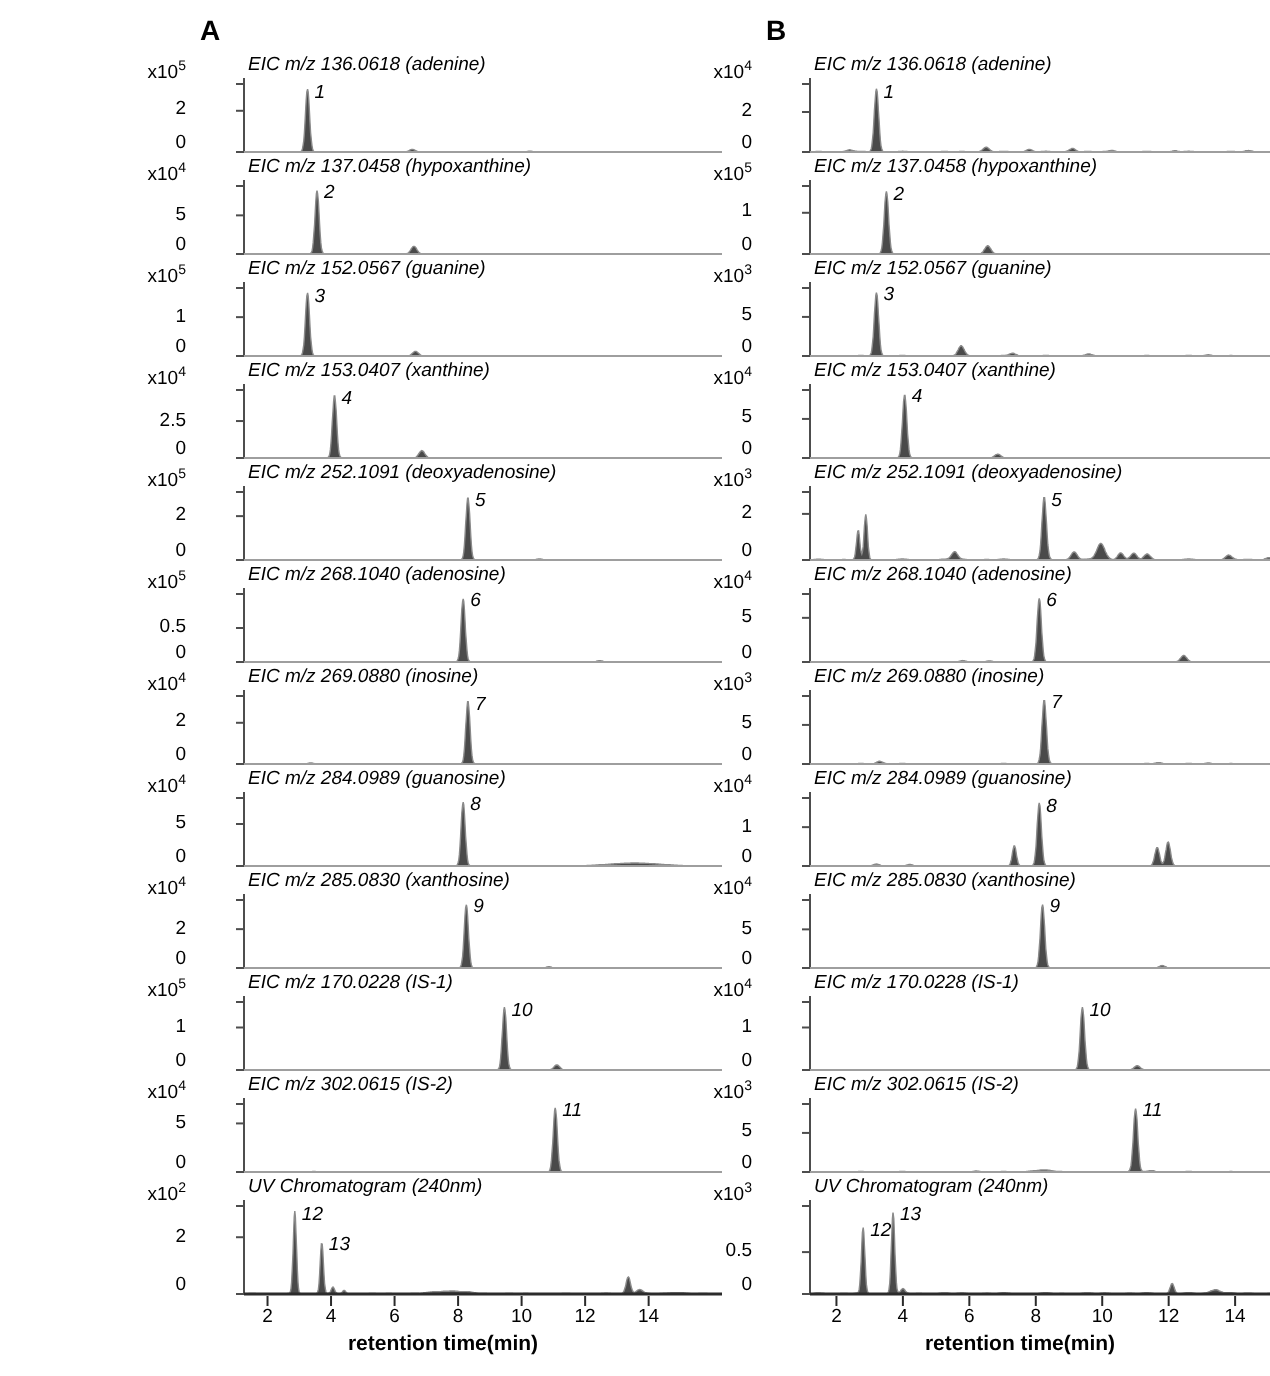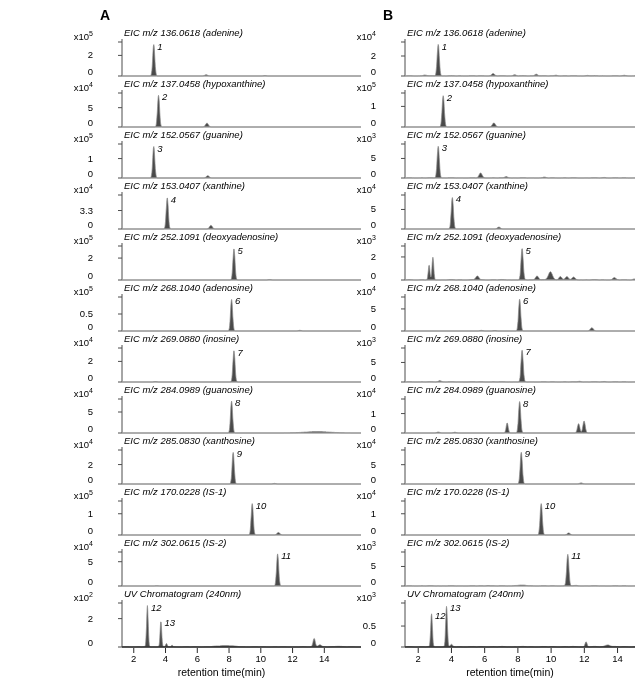--- a/index.html
+++ b/index.html
@@ -11,21 +11,21 @@
   .ylab{position:relative;flex:none;}
   .ylab span.ylbl{position:absolute;right:3px;font-size:9.5px;white-space:nowrap;line-height:1;}
   .ylab .exp sup{font-size:7px;line-height:1;}
   .plot{position:relative;flex:none;margin-left:20px;}
   .plot svg{position:absolute;left:0;top:0;display:block;}
   .trace-title{position:absolute;left:8px;top:1px;font-style:italic;font-size:9.5px;white-space:nowrap;line-height:1.2;}
   .pk{position:absolute;font-style:italic;font-size:9.5px;line-height:1;}
   .xaxis{position:relative;flex:none;}
   .xaxis svg{position:absolute;left:0;top:0;}
   .xnum{position:absolute;font-size:9.5px;width:18px;text-align:center;line-height:1;}
-  .xtitle{position:absolute;font-size:10.5px;text-align:center;line-height:1;}
+  .xtitle{position:absolute;font-size:10.5px;text-align:center;line-height:1;font-weight:bold;}
 </style>
 </head>
 <body>
 
 <div class="figure">
     <div class="panel" style="width: 285px; margin-left: 56px;">
       <div class="panel-letter" style="padding-left: 44px;">A</div>
       <div class="row" style="height: 51px;">
         <div class="ylab" style="width: 40px;">
           <span class="ylbl exp" style="top: 4px;"><span>x10</span><sup>5</sup></span>
@@ -79,21 +79,21 @@
             <line x1="2" y1="30.571428571428573" x2="6" y2="30.571428571428573" stroke="#4d4d4d" stroke-width="1"></line>
             <line x1="2" y1="50" x2="6" y2="50" stroke="#4d4d4d" stroke-width="1"></line>
           </svg>
           <div class="trace-title">EIC m/z 152.0567 (guanine)</div>
           <div class="pk" style="left: 41.2608px; top: 15.5257px;">3</div>
         </div>
       </div>
       <div class="row" style="height: 51px;">
         <div class="ylab" style="width: 40px;">
           <span class="ylbl exp" style="top: 4px;"><span>x10</span><sup>4</sup></span>
-          <span class="ylbl" style="top: 26.5217px;">3.3</span>
+          <span class="ylbl" style="top: 26.5217px;">2.5</span>
           <span class="ylbl" style="top: 41px;">0</span>
         </div>
         <div class="plot" style="width: 245px; height: 51px;">
           <svg width="245" height="51">
             <line x1="6" y1="13" x2="6" y2="50" stroke="#4d4d4d" stroke-width="1"></line>
             <path d="M6 50 L6.0 50.0 L6.3 50.0 L6.6 50.0 L7.0 50.0 L7.3 50.0 L7.6 50.0 L7.9 50.0 L8.2 50.0 L8.5 50.0 L8.9 50.0 L9.2 50.0 L9.5 50.0 L9.8 50.0 L10.1 50.0 L10.4 50.0 L10.8 50.0 L11.1 50.0 L11.4 50.0 L11.7 50.0 L12.0 50.0 L12.4 50.0 L12.7 50.0 L13.0 50.0 L13.3 50.0 L13.6 50.0 L13.9 50.0 L14.3 50.0 L14.6 50.0 L14.9 50.0 L15.2 50.0 L15.5 50.0 L15.8 50.0 L16.2 50.0 L16.5 50.0 L16.8 50.0 L17.1 50.0 L17.4 50.0 L17.8 50.0 L18.1 50.0 L18.4 50.0 L18.7 50.0 L19.0 50.0 L19.3 50.0 L19.7 50.0 L20.0 50.0 L20.3 50.0 L20.6 50.0 L20.9 50.0 L21.2 50.0 L21.6 50.0 L21.9 50.0 L22.2 50.0 L22.5 50.0 L22.8 50.0 L23.2 50.0 L23.5 50.0 L23.8 50.0 L24.1 50.0 L24.4 50.0 L24.7 50.0 L25.1 50.0 L25.4 50.0 L25.7 50.0 L26.0 50.0 L26.3 50.0 L26.6 50.0 L27.0 50.0 L27.3 50.0 L27.6 50.0 L27.9 50.0 L28.2 50.0 L28.6 50.0 L28.9 50.0 L29.2 50.0 L29.5 50.0 L29.8 50.0 L30.1 50.0 L30.5 50.0 L30.8 50.0 L31.1 50.0 L31.4 50.0 L31.7 50.0 L32.0 50.0 L32.4 50.0 L32.7 50.0 L33.0 50.0 L33.3 50.0 L33.6 50.0 L33.9 50.0 L34.3 50.0 L34.6 50.0 L34.9 50.0 L35.2 50.0 L35.5 50.0 L35.9 50.0 L36.2 50.0 L36.5 50.0 L36.8 50.0 L37.1 50.0 L37.4 50.0 L37.8 50.0 L38.1 50.0 L38.4 50.0 L38.7 50.0 L39.0 50.0 L39.3 50.0 L39.7 50.0 L40.0 50.0 L40.3 50.0 L40.6 50.0 L40.9 50.0 L41.3 50.0 L41.6 50.0 L41.9 50.0 L42.2 50.0 L42.5 50.0 L42.8 50.0 L43.2 50.0 L43.5 50.0 L43.8 50.0 L44.1 50.0 L44.4 50.0 L44.7 50.0 L45.1 50.0 L45.4 50.0 L45.7 50.0 L46.0 50.0 L46.3 50.0 L46.7 50.0 L47.0 50.0 L47.3 50.0 L47.6 49.9 L47.9 49.8 L48.2 49.6 L48.6 49.0 L48.9 47.8 L49.2 45.7 L49.5 42.5 L49.8 38.0 L50.1 32.4 L50.5 26.6 L50.8 21.8 L51.1 19.0 L51.4 19.0 L51.7 21.8 L52.1 26.6 L52.4 32.4 L52.7 38.0 L53.0 42.5 L53.3 45.7 L53.6 47.8 L54.0 49.0 L54.3 49.6 L54.6 49.8 L54.9 49.9 L55.2 50.0 L55.5 50.0 L55.9 50.0 L56.2 50.0 L56.5 50.0 L56.8 50.0 L57.1 50.0 L57.5 50.0 L57.8 50.0 L58.1 50.0 L58.4 50.0 L58.7 50.0 L59.0 50.0 L59.4 50.0 L59.7 50.0 L60.0 50.0 L60.3 50.0 L60.6 50.0 L60.9 50.0 L61.3 50.0 L61.6 50.0 L61.9 50.0 L62.2 50.0 L62.5 50.0 L62.9 50.0 L63.2 50.0 L63.5 50.0 L63.8 50.0 L64.1 50.0 L64.4 50.0 L64.8 50.0 L65.1 50.0 L65.4 50.0 L65.7 50.0 L66.0 50.0 L66.3 50.0 L66.7 50.0 L67.0 50.0 L67.3 50.0 L67.6 50.0 L67.9 50.0 L68.3 50.0 L68.6 50.0 L68.9 50.0 L69.2 50.0 L69.5 50.0 L69.8 50.0 L70.2 50.0 L70.5 50.0 L70.8 50.0 L71.1 50.0 L71.4 50.0 L71.7 50.0 L72.1 50.0 L72.4 50.0 L72.7 50.0 L73.0 50.0 L73.3 50.0 L73.7 50.0 L74.0 50.0 L74.3 50.0 L74.6 50.0 L74.9 50.0 L75.2 50.0 L75.6 50.0 L75.9 50.0 L76.2 50.0 L76.5 50.0 L76.8 50.0 L77.1 50.0 L77.5 50.0 L77.8 50.0 L78.1 50.0 L78.4 50.0 L78.7 50.0 L79.0 50.0 L79.4 50.0 L79.7 50.0 L80.0 50.0 L80.3 50.0 L80.6 50.0 L81.0 50.0 L81.3 50.0 L81.6 50.0 L81.9 50.0 L82.2 50.0 L82.5 50.0 L82.9 50.0 L83.2 50.0 L83.5 50.0 L83.8 50.0 L84.1 50.0 L84.4 50.0 L84.8 50.0 L85.1 50.0 L85.4 50.0 L85.7 50.0 L86.0 50.0 L86.4 50.0 L86.7 50.0 L87.0 50.0 L87.3 50.0 L87.6 50.0 L87.9 50.0 L88.3 50.0 L88.6 50.0 L88.9 50.0 L89.2 50.0 L89.5 50.0 L89.8 50.0 L90.2 50.0 L90.5 50.0 L90.8 49.9 L91.1 49.9 L91.4 49.8 L91.8 49.7 L92.1 49.5 L92.4 49.2 L92.7 48.9 L93.0 48.5 L93.3 48.0 L93.7 47.5 L94.0 47.0 L94.3 46.7 L94.6 46.4 L94.9 46.3 L95.2 46.4 L95.6 46.7 L95.9 47.0 L96.2 47.5 L96.5 48.0 L96.8 48.5 L97.2 48.9 L97.5 49.2 L97.8 49.5 L98.1 49.7 L98.4 49.8 L98.7 49.9 L99.1 49.9 L99.4 50.0 L99.7 50.0 L100.0 50.0 L100.3 50.0 L100.6 50.0 L101.0 50.0 L101.3 50.0 L101.6 50.0 L101.9 50.0 L102.2 50.0 L102.6 50.0 L102.9 50.0 L103.2 50.0 L103.5 50.0 L103.8 50.0 L104.1 50.0 L104.5 50.0 L104.8 50.0 L105.1 50.0 L105.4 50.0 L105.7 50.0 L106.0 50.0 L106.4 50.0 L106.7 50.0 L107.0 50.0 L107.3 50.0 L107.6 50.0 L108.0 50.0 L108.3 50.0 L108.6 50.0 L108.9 50.0 L109.2 50.0 L109.5 50.0 L109.9 50.0 L110.2 50.0 L110.5 50.0 L110.8 50.0 L111.1 50.0 L111.4 50.0 L111.8 50.0 L112.1 50.0 L112.4 50.0 L112.7 50.0 L113.0 50.0 L113.4 50.0 L113.7 50.0 L114.0 50.0 L114.3 50.0 L114.6 50.0 L114.9 50.0 L115.3 50.0 L115.6 50.0 L115.9 50.0 L116.2 50.0 L116.5 50.0 L116.8 50.0 L117.2 50.0 L117.5 50.0 L117.8 50.0 L118.1 50.0 L118.4 50.0 L118.8 50.0 L119.1 50.0 L119.4 50.0 L119.7 50.0 L120.0 50.0 L120.3 50.0 L120.7 50.0 L121.0 50.0 L121.3 50.0 L121.6 50.0 L121.9 50.0 L122.2 50.0 L122.6 50.0 L122.9 50.0 L123.2 50.0 L123.5 50.0 L123.8 50.0 L124.2 50.0 L124.5 50.0 L124.8 50.0 L125.1 50.0 L125.4 50.0 L125.7 50.0 L126.1 50.0 L126.4 50.0 L126.7 50.0 L127.0 50.0 L127.3 50.0 L127.6 50.0 L128.0 50.0 L128.3 50.0 L128.6 50.0 L128.9 50.0 L129.2 50.0 L129.5 50.0 L129.9 50.0 L130.2 50.0 L130.5 50.0 L130.8 50.0 L131.1 50.0 L131.5 50.0 L131.8 50.0 L132.1 50.0 L132.4 50.0 L132.7 50.0 L133.0 50.0 L133.4 50.0 L133.7 50.0 L134.0 50.0 L134.3 50.0 L134.6 50.0 L134.9 50.0 L135.3 50.0 L135.6 50.0 L135.9 50.0 L136.2 50.0 L136.5 50.0 L136.9 50.0 L137.2 50.0 L137.5 50.0 L137.8 50.0 L138.1 50.0 L138.4 50.0 L138.8 50.0 L139.1 50.0 L139.4 50.0 L139.7 50.0 L140.0 50.0 L140.3 50.0 L140.7 50.0 L141.0 50.0 L141.3 50.0 L141.6 50.0 L141.9 50.0 L142.3 50.0 L142.6 50.0 L142.9 50.0 L143.2 50.0 L143.5 50.0 L143.8 50.0 L144.2 50.0 L144.5 50.0 L144.8 50.0 L145.1 50.0 L145.4 50.0 L145.7 50.0 L146.1 50.0 L146.4 50.0 L146.7 50.0 L147.0 50.0 L147.3 50.0 L147.7 50.0 L148.0 50.0 L148.3 50.0 L148.6 50.0 L148.9 50.0 L149.2 50.0 L149.6 50.0 L149.9 50.0 L150.2 50.0 L150.5 50.0 L150.8 50.0 L151.1 50.0 L151.5 50.0 L151.8 50.0 L152.1 50.0 L152.4 50.0 L152.7 50.0 L153.1 50.0 L153.4 50.0 L153.7 50.0 L154.0 50.0 L154.3 50.0 L154.6 50.0 L155.0 50.0 L155.3 50.0 L155.6 50.0 L155.9 50.0 L156.2 50.0 L156.5 50.0 L156.9 50.0 L157.2 50.0 L157.5 50.0 L157.8 50.0 L158.1 50.0 L158.5 50.0 L158.8 50.0 L159.1 50.0 L159.4 50.0 L159.7 50.0 L160.0 50.0 L160.4 50.0 L160.7 50.0 L161.0 50.0 L161.3 50.0 L161.6 50.0 L161.9 50.0 L162.3 50.0 L162.6 50.0 L162.9 50.0 L163.2 50.0 L163.5 50.0 L163.9 50.0 L164.2 50.0 L164.5 50.0 L164.8 50.0 L165.1 50.0 L165.4 50.0 L165.8 50.0 L166.1 50.0 L166.4 50.0 L166.7 50.0 L167.0 50.0 L167.3 50.0 L167.7 50.0 L168.0 50.0 L168.3 50.0 L168.6 50.0 L168.9 50.0 L169.3 50.0 L169.6 50.0 L169.9 50.0 L170.2 50.0 L170.5 50.0 L170.8 50.0 L171.2 50.0 L171.5 50.0 L171.8 50.0 L172.1 50.0 L172.4 50.0 L172.7 50.0 L173.1 50.0 L173.4 50.0 L173.7 50.0 L174.0 50.0 L174.3 50.0 L174.6 50.0 L175.0 50.0 L175.3 50.0 L175.6 50.0 L175.9 50.0 L176.2 50.0 L176.6 50.0 L176.9 50.0 L177.2 50.0 L177.5 50.0 L177.8 50.0 L178.1 50.0 L178.5 50.0 L178.8 50.0 L179.1 50.0 L179.4 50.0 L179.7 50.0 L180.0 50.0 L180.4 50.0 L180.7 50.0 L181.0 50.0 L181.3 50.0 L181.6 50.0 L182.0 50.0 L182.3 50.0 L182.6 50.0 L182.9 50.0 L183.2 50.0 L183.5 50.0 L183.9 50.0 L184.2 50.0 L184.5 50.0 L184.8 50.0 L185.1 50.0 L185.4 50.0 L185.8 50.0 L186.1 50.0 L186.4 50.0 L186.7 50.0 L187.0 50.0 L187.4 50.0 L187.7 50.0 L188.0 50.0 L188.3 50.0 L188.6 50.0 L188.9 50.0 L189.3 50.0 L189.6 50.0 L189.9 50.0 L190.2 50.0 L190.5 50.0 L190.8 50.0 L191.2 50.0 L191.5 50.0 L191.8 50.0 L192.1 50.0 L192.4 50.0 L192.8 50.0 L193.1 50.0 L193.4 50.0 L193.7 50.0 L194.0 50.0 L194.3 50.0 L194.7 50.0 L195.0 50.0 L195.3 50.0 L195.6 50.0 L195.9 50.0 L196.2 50.0 L196.6 50.0 L196.9 50.0 L197.2 50.0 L197.5 50.0 L197.8 50.0 L198.2 50.0 L198.5 50.0 L198.8 50.0 L199.1 50.0 L199.4 50.0 L199.7 50.0 L200.1 50.0 L200.4 50.0 L200.7 50.0 L201.0 50.0 L201.3 50.0 L201.6 50.0 L202.0 50.0 L202.3 50.0 L202.6 50.0 L202.9 50.0 L203.2 50.0 L203.6 50.0 L203.9 50.0 L204.2 50.0 L204.5 50.0 L204.8 50.0 L205.1 50.0 L205.5 50.0 L205.8 50.0 L206.1 50.0 L206.4 50.0 L206.7 50.0 L207.0 50.0 L207.4 50.0 L207.7 50.0 L208.0 50.0 L208.3 50.0 L208.6 50.0 L209.0 50.0 L209.3 50.0 L209.6 50.0 L209.9 50.0 L210.2 50.0 L210.5 50.0 L210.9 50.0 L211.2 50.0 L211.5 50.0 L211.8 50.0 L212.1 50.0 L212.4 50.0 L212.8 50.0 L213.1 50.0 L213.4 50.0 L213.7 50.0 L214.0 50.0 L214.4 50.0 L214.7 50.0 L215.0 50.0 L215.3 50.0 L215.6 50.0 L215.9 50.0 L216.3 50.0 L216.6 50.0 L216.9 50.0 L217.2 50.0 L217.5 50.0 L217.8 50.0 L218.2 50.0 L218.5 50.0 L218.8 50.0 L219.1 50.0 L219.4 50.0 L219.8 50.0 L220.1 50.0 L220.4 50.0 L220.7 50.0 L221.0 50.0 L221.3 50.0 L221.7 50.0 L222.0 50.0 L222.3 50.0 L222.6 50.0 L222.9 50.0 L223.2 50.0 L223.6 50.0 L223.9 50.0 L224.2 50.0 L224.5 50.0 L224.8 50.0 L225.1 50.0 L225.5 50.0 L225.8 50.0 L226.1 50.0 L226.4 50.0 L226.7 50.0 L227.1 50.0 L227.4 50.0 L227.7 50.0 L228.0 50.0 L228.3 50.0 L228.6 50.0 L229.0 50.0 L229.3 50.0 L229.6 50.0 L229.9 50.0 L230.2 50.0 L230.5 50.0 L230.9 50.0 L231.2 50.0 L231.5 50.0 L231.8 50.0 L232.1 50.0 L232.5 50.0 L232.8 50.0 L233.1 50.0 L233.4 50.0 L233.7 50.0 L234.0 50.0 L234.4 50.0 L234.7 50.0 L235.0 50.0 L235.3 50.0 L235.6 50.0 L235.9 50.0 L236.3 50.0 L236.6 50.0 L236.9 50.0 L237.2 50.0 L237.5 50.0 L237.9 50.0 L238.2 50.0 L238.5 50.0 L238.8 50.0 L239.1 50.0 L239.4 50.0 L239.8 50.0 L240.1 50.0 L240.4 50.0 L240.7 50.0 L241.0 50.0 L241.3 50.0 L241.7 50.0 L242.0 50.0 L242.3 50.0 L242.6 50.0 L242.9 50.0 L243.3 50.0 L243.6 50.0 L243.9 50.0 L244.2 50.0 L244.5 50.0 L244.8 50.0 L245 50 Z" fill="#4a4a4a" stroke="#8a8a8a" stroke-width="0.7"></path>
             <line x1="6" y1="50" x2="245" y2="50" stroke="#9e9e9e" stroke-width="1"></line>
             <line x1="2" y1="16" x2="6" y2="16" stroke="#4d4d4d" stroke-width="1"></line>
             <line x1="2" y1="31.52173913043478" x2="6" y2="31.52173913043478" stroke="#4d4d4d" stroke-width="1"></line>
             <line x1="2" y1="50" x2="6" y2="50" stroke="#4d4d4d" stroke-width="1"></line>

